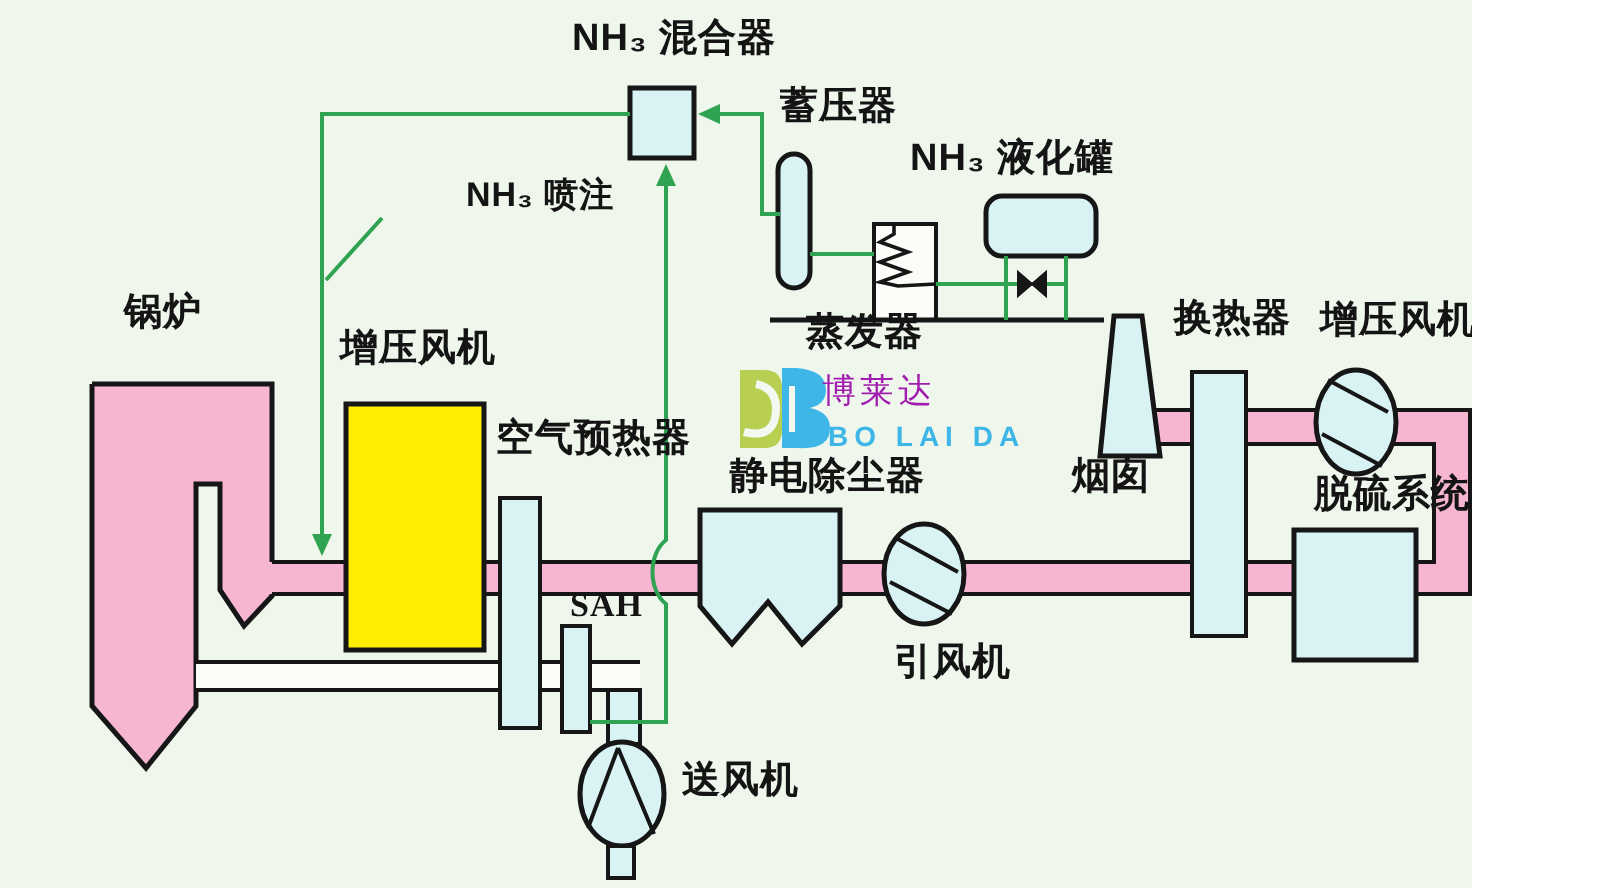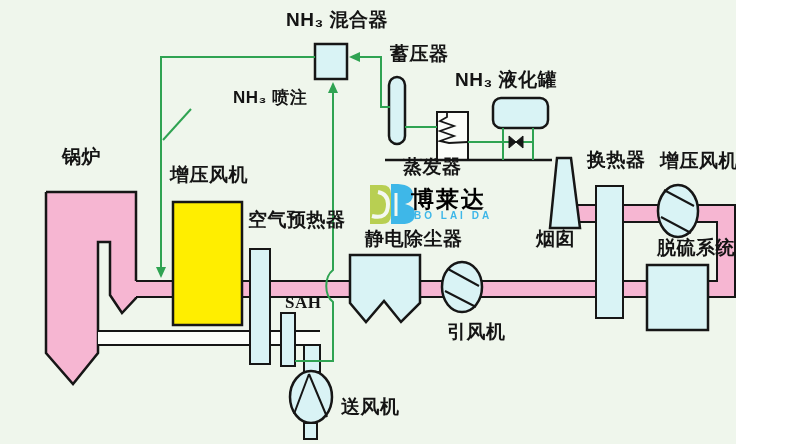--- a/index.html
+++ b/index.html
@@ -22,28 +22,28 @@
   .lbl-scr{left:170px;top:165px;}
   .lbl-evaporator{left:403px;top:157px;}
   .lbl-aph{left:248px;top:210px;}
   .lbl-esp{left:365px;top:229px;}
   .lbl-hx{left:587px;top:150px;}
   .lbl-booster{left:660px;top:151px;}
   .lbl-chimney{left:536px;top:229px;}
   .lbl-fgd{left:657px;top:238px;}
   .lbl-sah{left:285px;top:294px;font-size:17px;font-family:Liberation Serif, serif;}
   .lbl-idfan{left:447px;top:322px;}
-  .lbl-fdfan{left:341px;top:381px;margin-top:16px;}
+  .lbl-fdfan{left:341px;top:381px;}
   .wm-name{
     position:absolute;left:411px;top:184px;white-space:nowrap;
-    color:#000000;font-weight:bold;font-size:23px;letter-spacing:2px;
+    color:#a21caf;font-weight:normal;font-size:17px;letter-spacing:2px;
   }
   .wm-en{
     position:absolute;left:414px;top:210px;white-space:nowrap;
-    color:#3eb7e8;font-weight:bold;font-size:10px;letter-spacing:3px;
+    color:#3eb7e8;font-weight:bold;font-size:14px;letter-spacing:3px;
   }
 </style>
 </head>
 <body>
 
 <div class="stage">
 
   <svg width="800" height="444" viewBox="0 0 800 444">
 
     <path d="M565,205 H735 V297 H130 V281 H717 V222 H565 Z" fill="#f6b6d2" stroke="#161616" stroke-width="2"></path>

